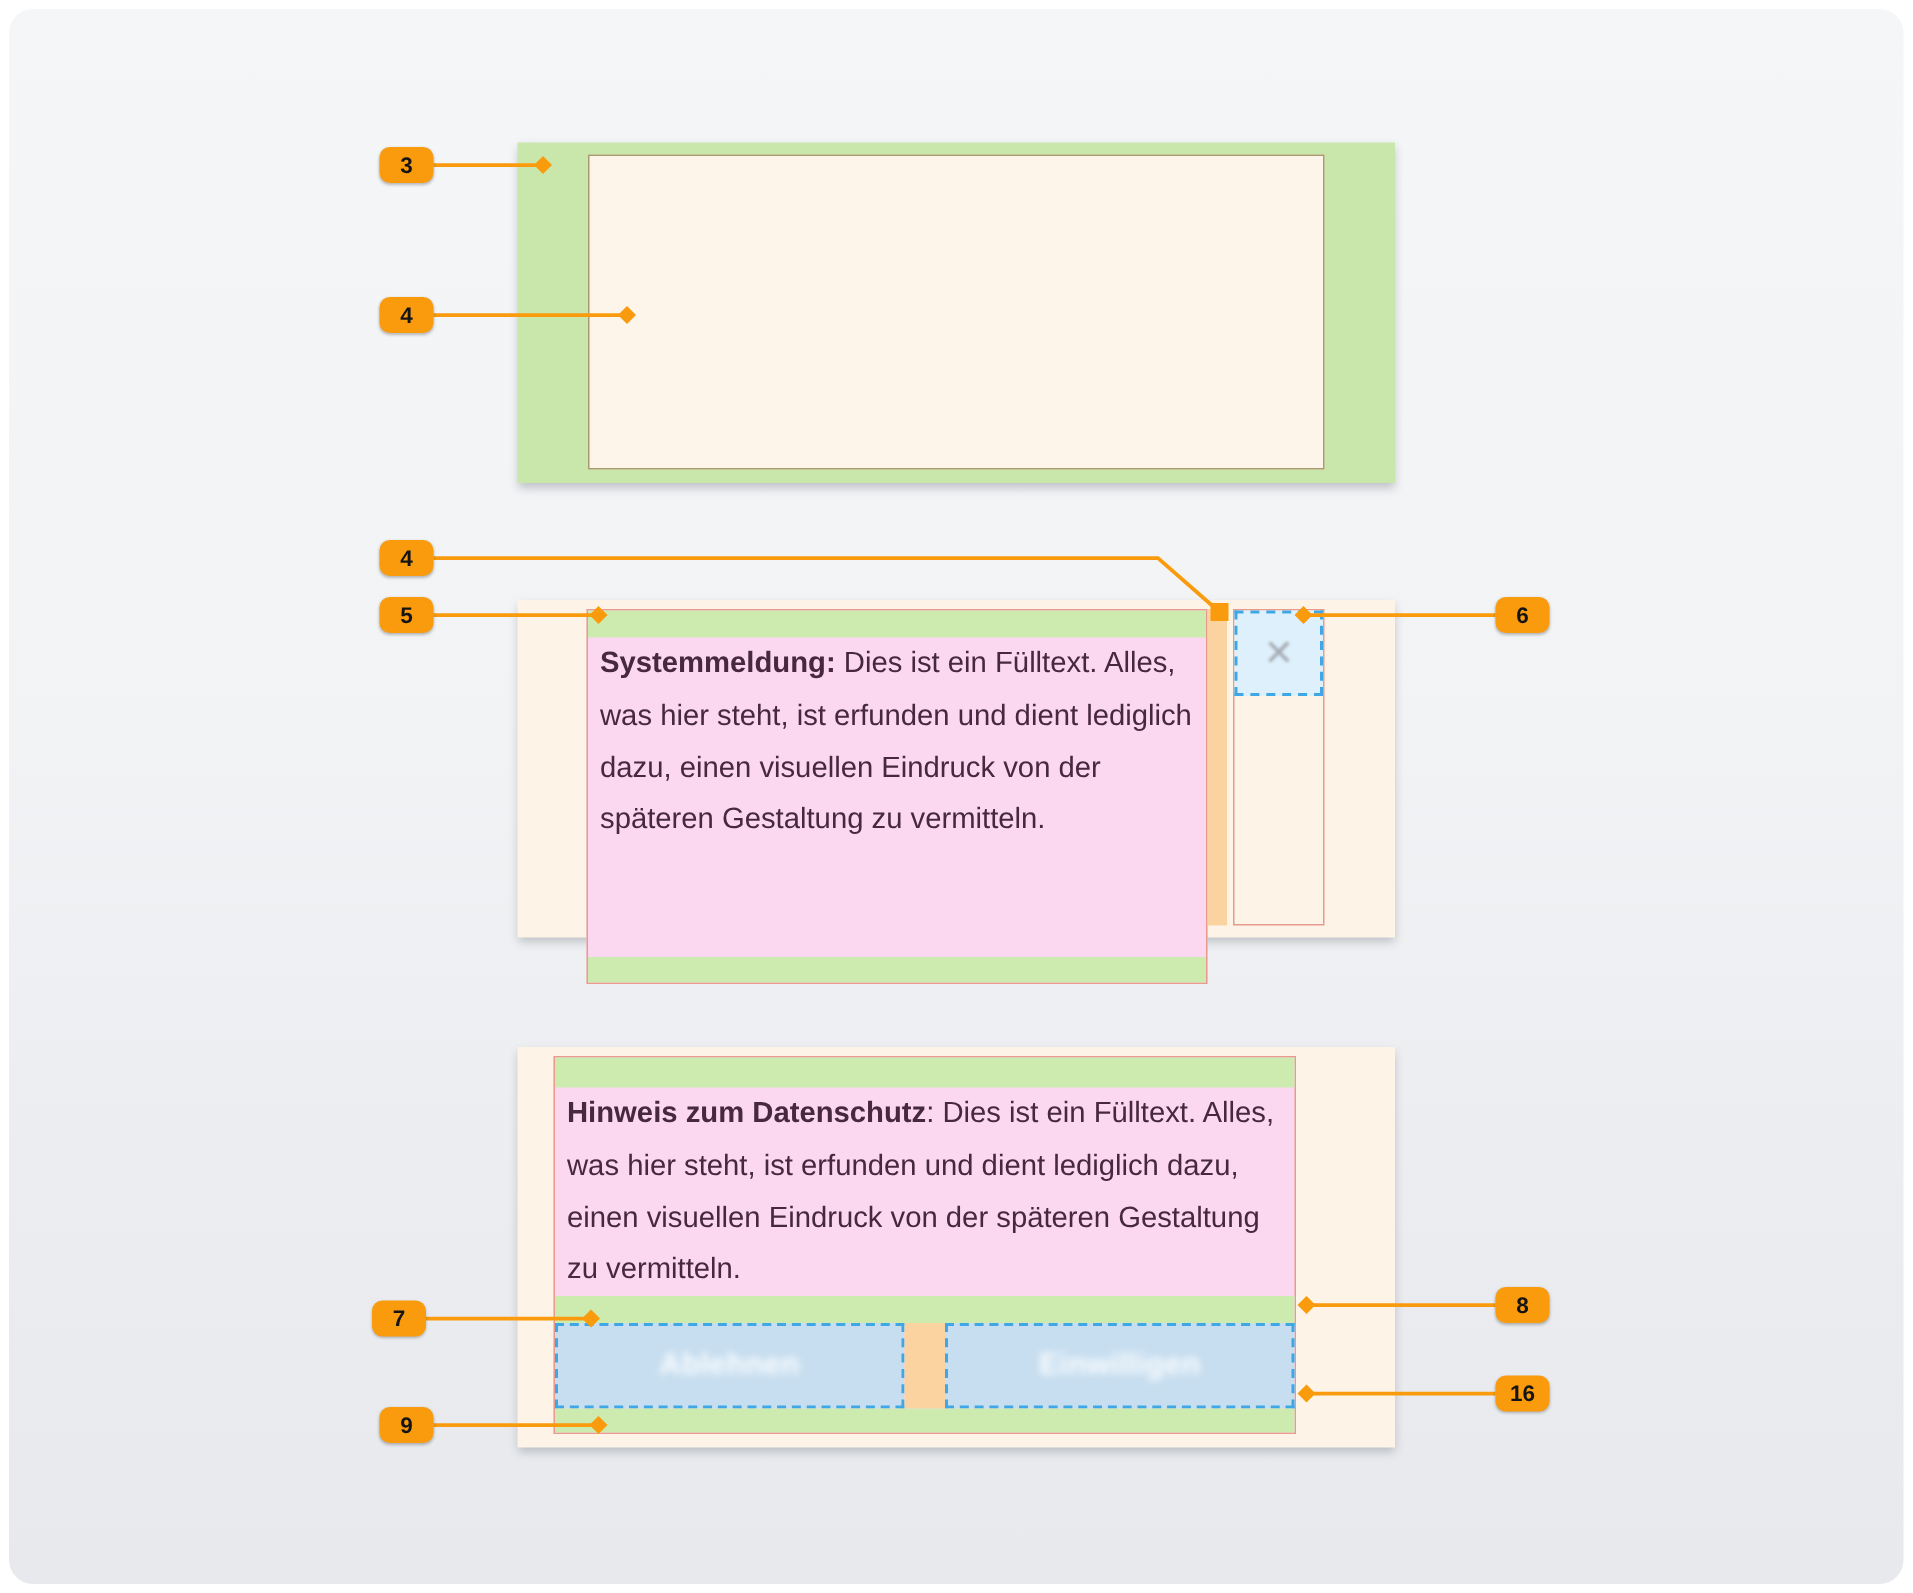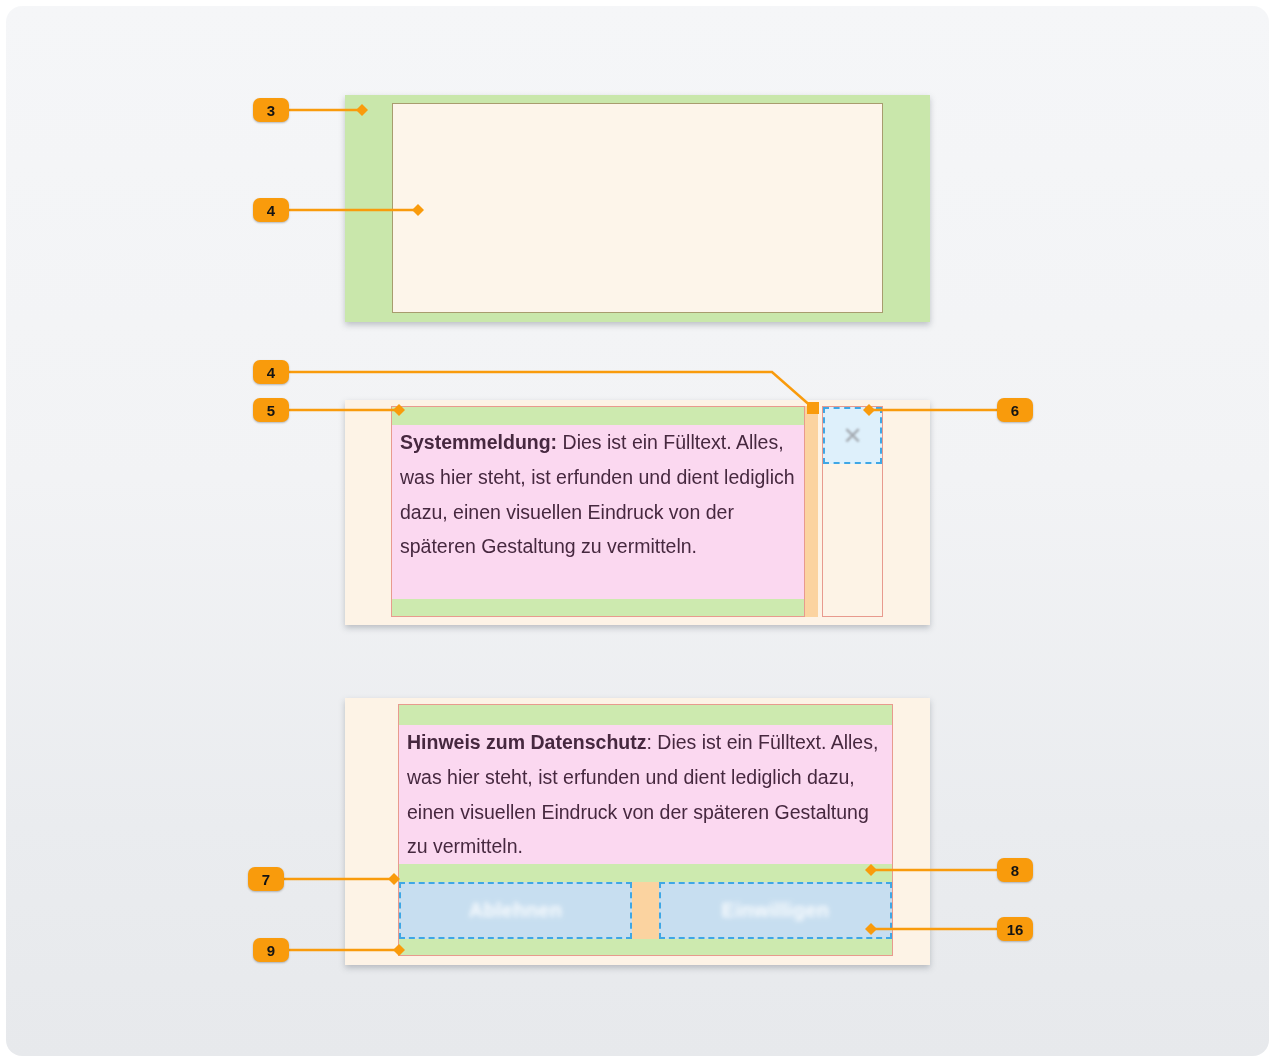--- a/index.html
+++ b/index.html
@@ -35,38 +35,38 @@
   }
   .strip{background:#cdeaaf;flex:0 0 auto;}
   .msg{
     margin:0;font-size:19.5px;line-height:34.8px;color:#46283f;
     padding:0 8px;flex:1 1 auto;overflow:hidden;
   }
   .msg strong{font-weight:bold;}
 
   
   .banner-sys{left:345px;top:400px;width:585px;height:225px;padding:6px 0 0 46px;}
-  .sys-block{width:414px;height:211px;}
+  .sys-block{width:414px;height:250px;}
   .strip-sys-top{height:18px;}
   .strip-sys-bottom{height:17px;}
   .spacer-orange{width:13px;height:211px;background:#fbd3a0;flex:0 0 auto;}
   .gap4{width:4px;flex:0 0 auto;}
   .close-col{
     width:61px;height:211px;border:1px solid #e89a8e;box-sizing:border-box;
     flex:0 0 auto;background:transparent;
   }
   .close-btn{
     width:100%;height:57px;background:#def0fb;border:2px dashed #3fa7e5;
     box-sizing:border-box;display:flex;align-items:center;justify-content:center;
     padding:0;cursor:pointer;
   }
   .close-x{color:#a4aab1;font-size:24px;filter:blur(1.2px);line-height:1;}
 
   
-  .banner-priv{left:345px;top:698px;width:585px;height:267px;padding:6px 0 0 53px;}
+  .banner-priv{left:345px;top:698px;width:585px;height:267px;padding:6px 0 0 24px;}
   .priv-block{width:495px;height:252px;}
   .strip-priv-top{height:20px;}
   .strip-priv-mid{height:18px;}
   .strip-priv-bottom{height:16px;}
   .btn-row{display:flex;height:57px;flex:0 0 auto;}
   .consent-btn{
     flex:1 1 0;background:#c7def0;border:2px dashed #3fa7e5;box-sizing:border-box;
     display:flex;align-items:center;justify-content:center;padding:0;cursor:pointer;
   }
   .btn-gap{width:27px;background:#fbd3a0;flex:0 0 auto;}

